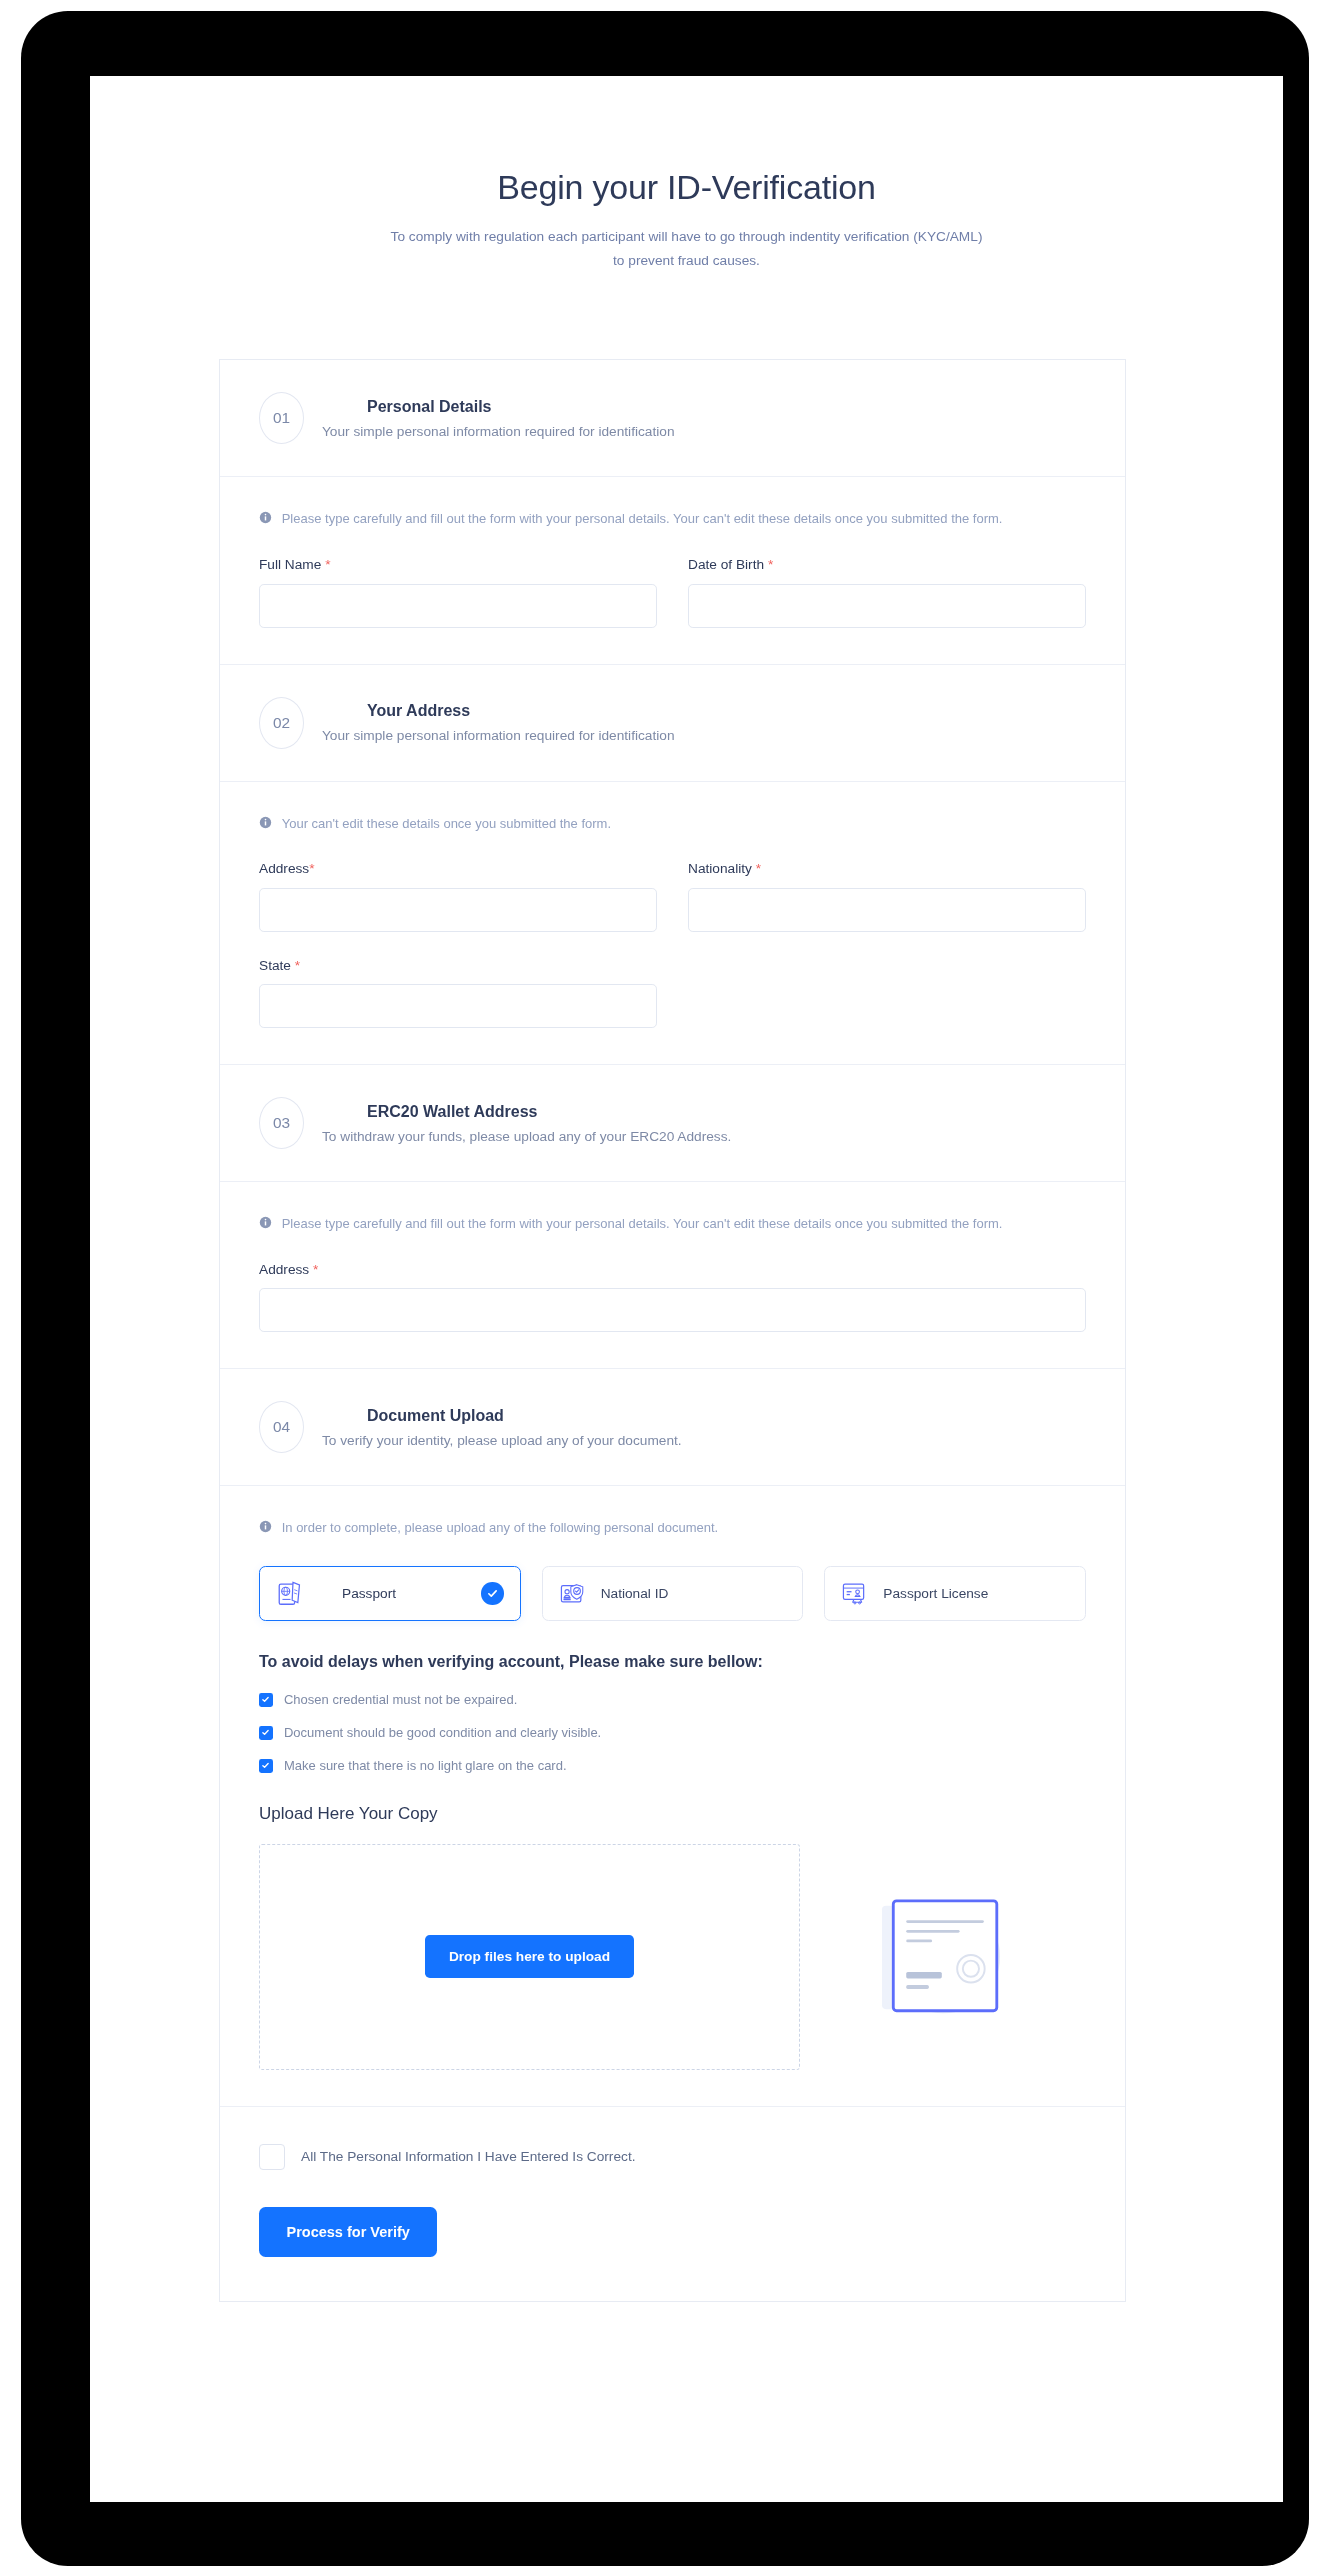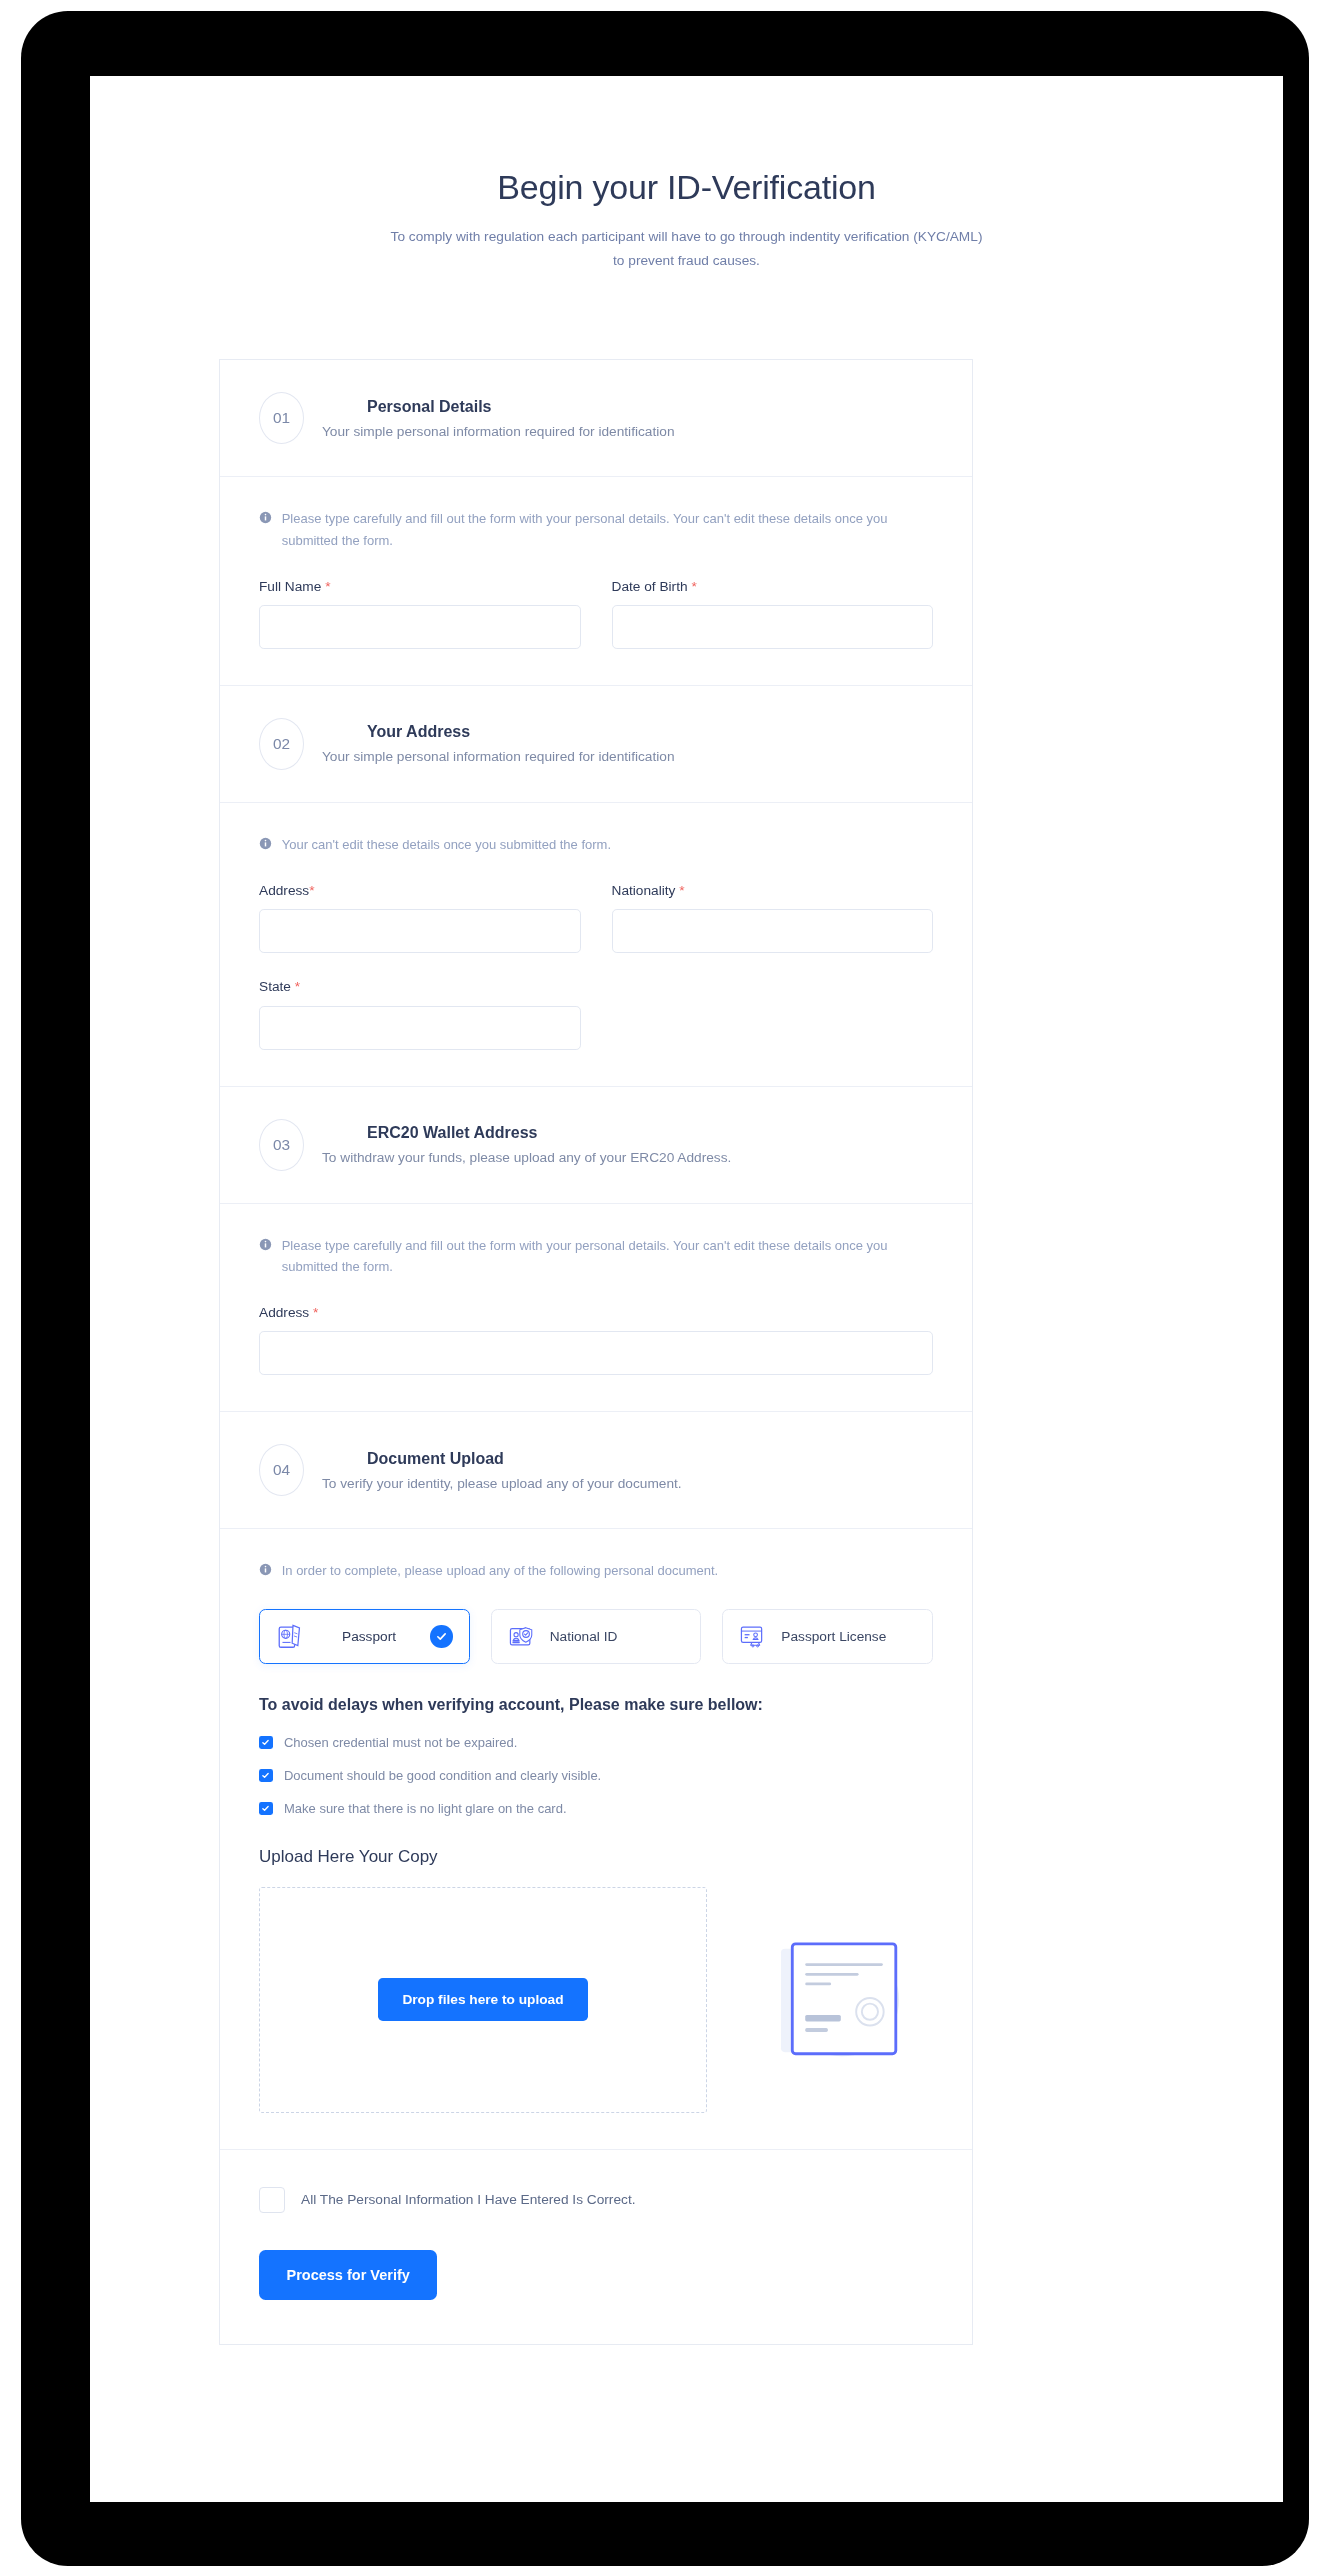--- a/index.html
+++ b/index.html
@@ -45,21 +45,21 @@
     font-size: 13.7px;
     line-height: 1.7;
     color: #6f7ea8;
   }
 
   
   .kyc-card {
     position: absolute;
     left: 129px;
     top: 283px;
-    width: 754px;
+    width: 907px;
     background: #ffffff;
     border: 0.8px solid #e7ebf3;
   }
 
   
   .section-head {
     display: flex;
     align-items: center;
     gap: 18px;
     padding: 32px 0 32px 39px;

